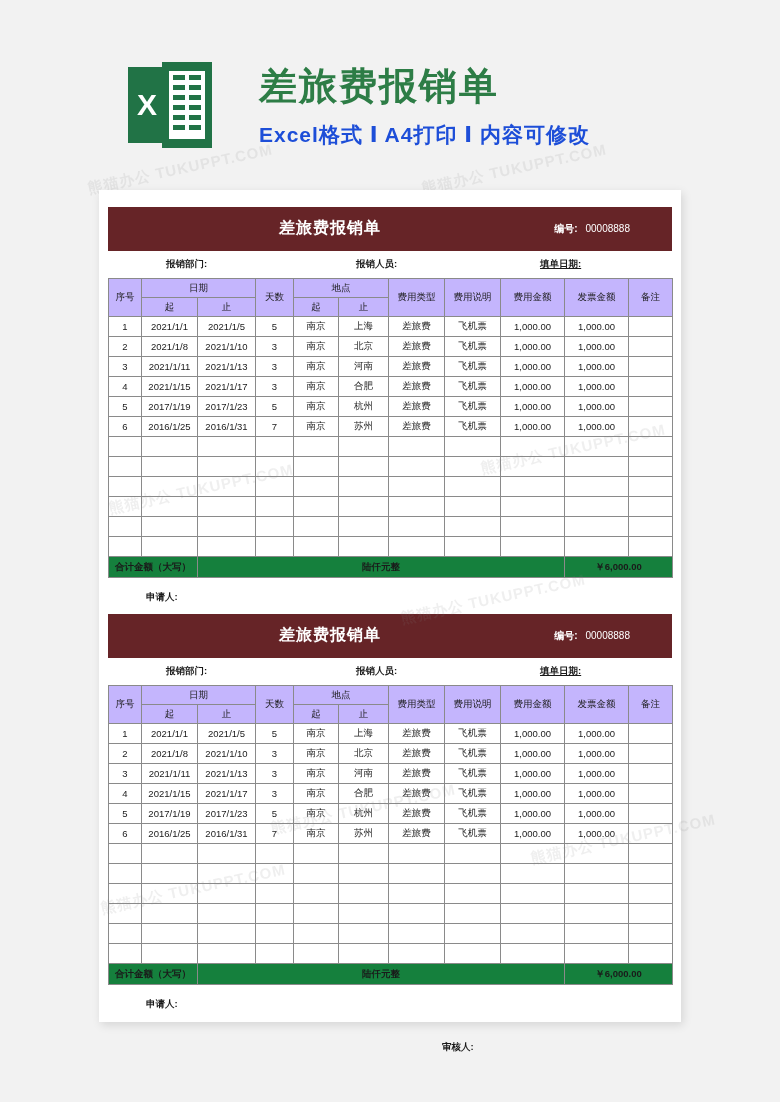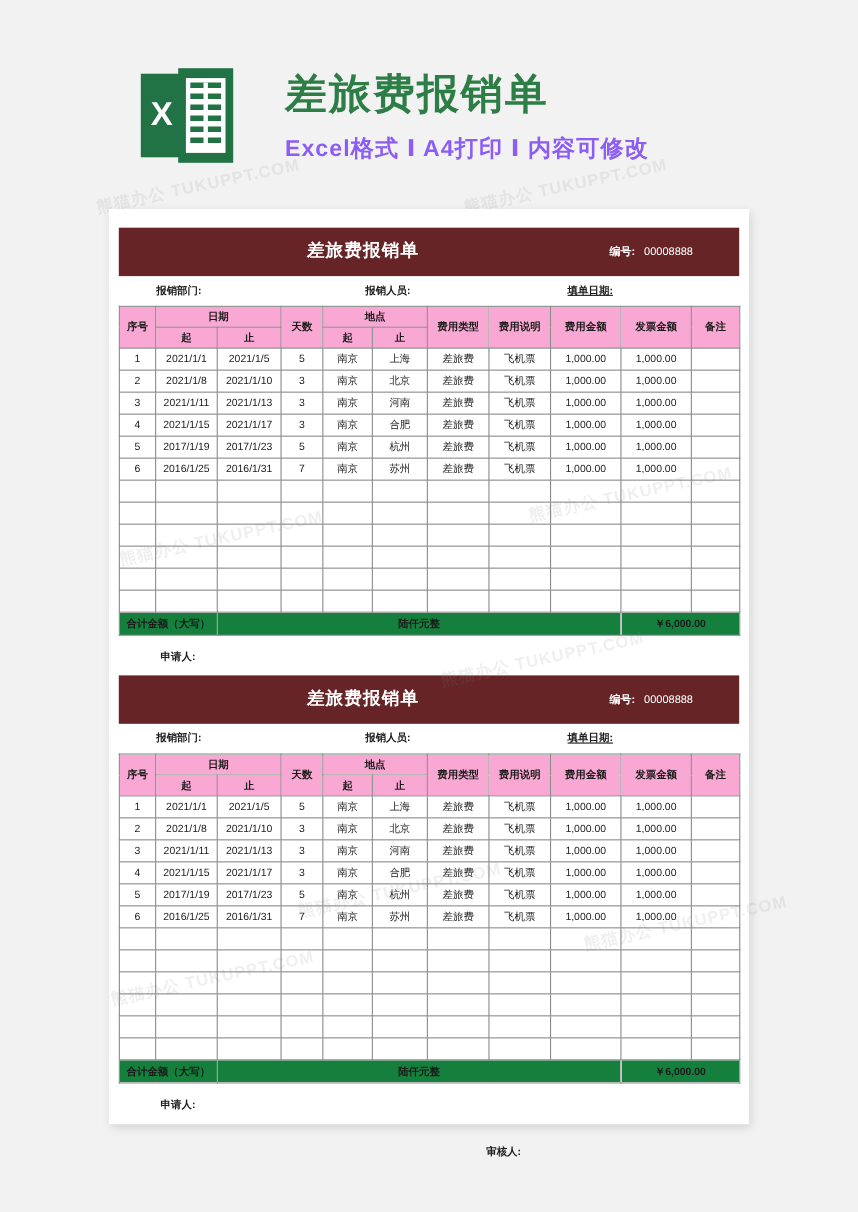--- a/index.html
+++ b/index.html
@@ -81,21 +81,21 @@
     color: #2d7d46;
     letter-spacing: 2px;
     line-height: 1.1;
     white-space: nowrap;
   }
   #banner-subtitle {
     position: absolute;
     left: 259px; top: 121px;
     font-size: 21px;
     font-weight: bold;
-    color: #8b5cf6;
+    color: #1d4ed8;
     letter-spacing: 1px;
     white-space: nowrap;
   }
 
   
   #sheet-page {
     position: absolute;
     left: 99px; top: 190px;
     width: 582px;
     height: 832px;
@@ -143,20 +143,21 @@
     height: 27px;
     width: 564px;
   }
   .meta-item {
     position: absolute;
     top: 7px;
     font-size: 9.5px;
     color: #1a1a1a;
     font-weight: bold;
     white-space: nowrap;
+    margin-left: 24px;
   }
   .meta-dept { left: 34px; }
   .meta-person { left: 224px; }
   .meta-date { left: 408px; text-decoration: underline; }
 
   table.expense {
     border-collapse: collapse;
     width: 564px;
     table-layout: fixed;
     font-size: 9.5px;
@@ -164,22 +165,22 @@
   }
   table.expense th, table.expense td {
     border: 1px solid #8a8a8a;
     text-align: center;
     padding: 0;
     height: 19px;
     overflow: hidden;
     white-space: nowrap;
   }
   table.expense thead th {
-    background: #f9a8d4;
-    font-weight: bold;
+    background: #c4b5fd;
+    font-weight: normal;
     font-size: 9.5px;
     height: 18px;
   }
   table.expense tbody td { background: #ffffff; }
   table.expense tfoot td {
     background: #15803d;
     font-weight: bold;
     height: 20px;
   }
   tfoot td.total-label { text-align: center; }

